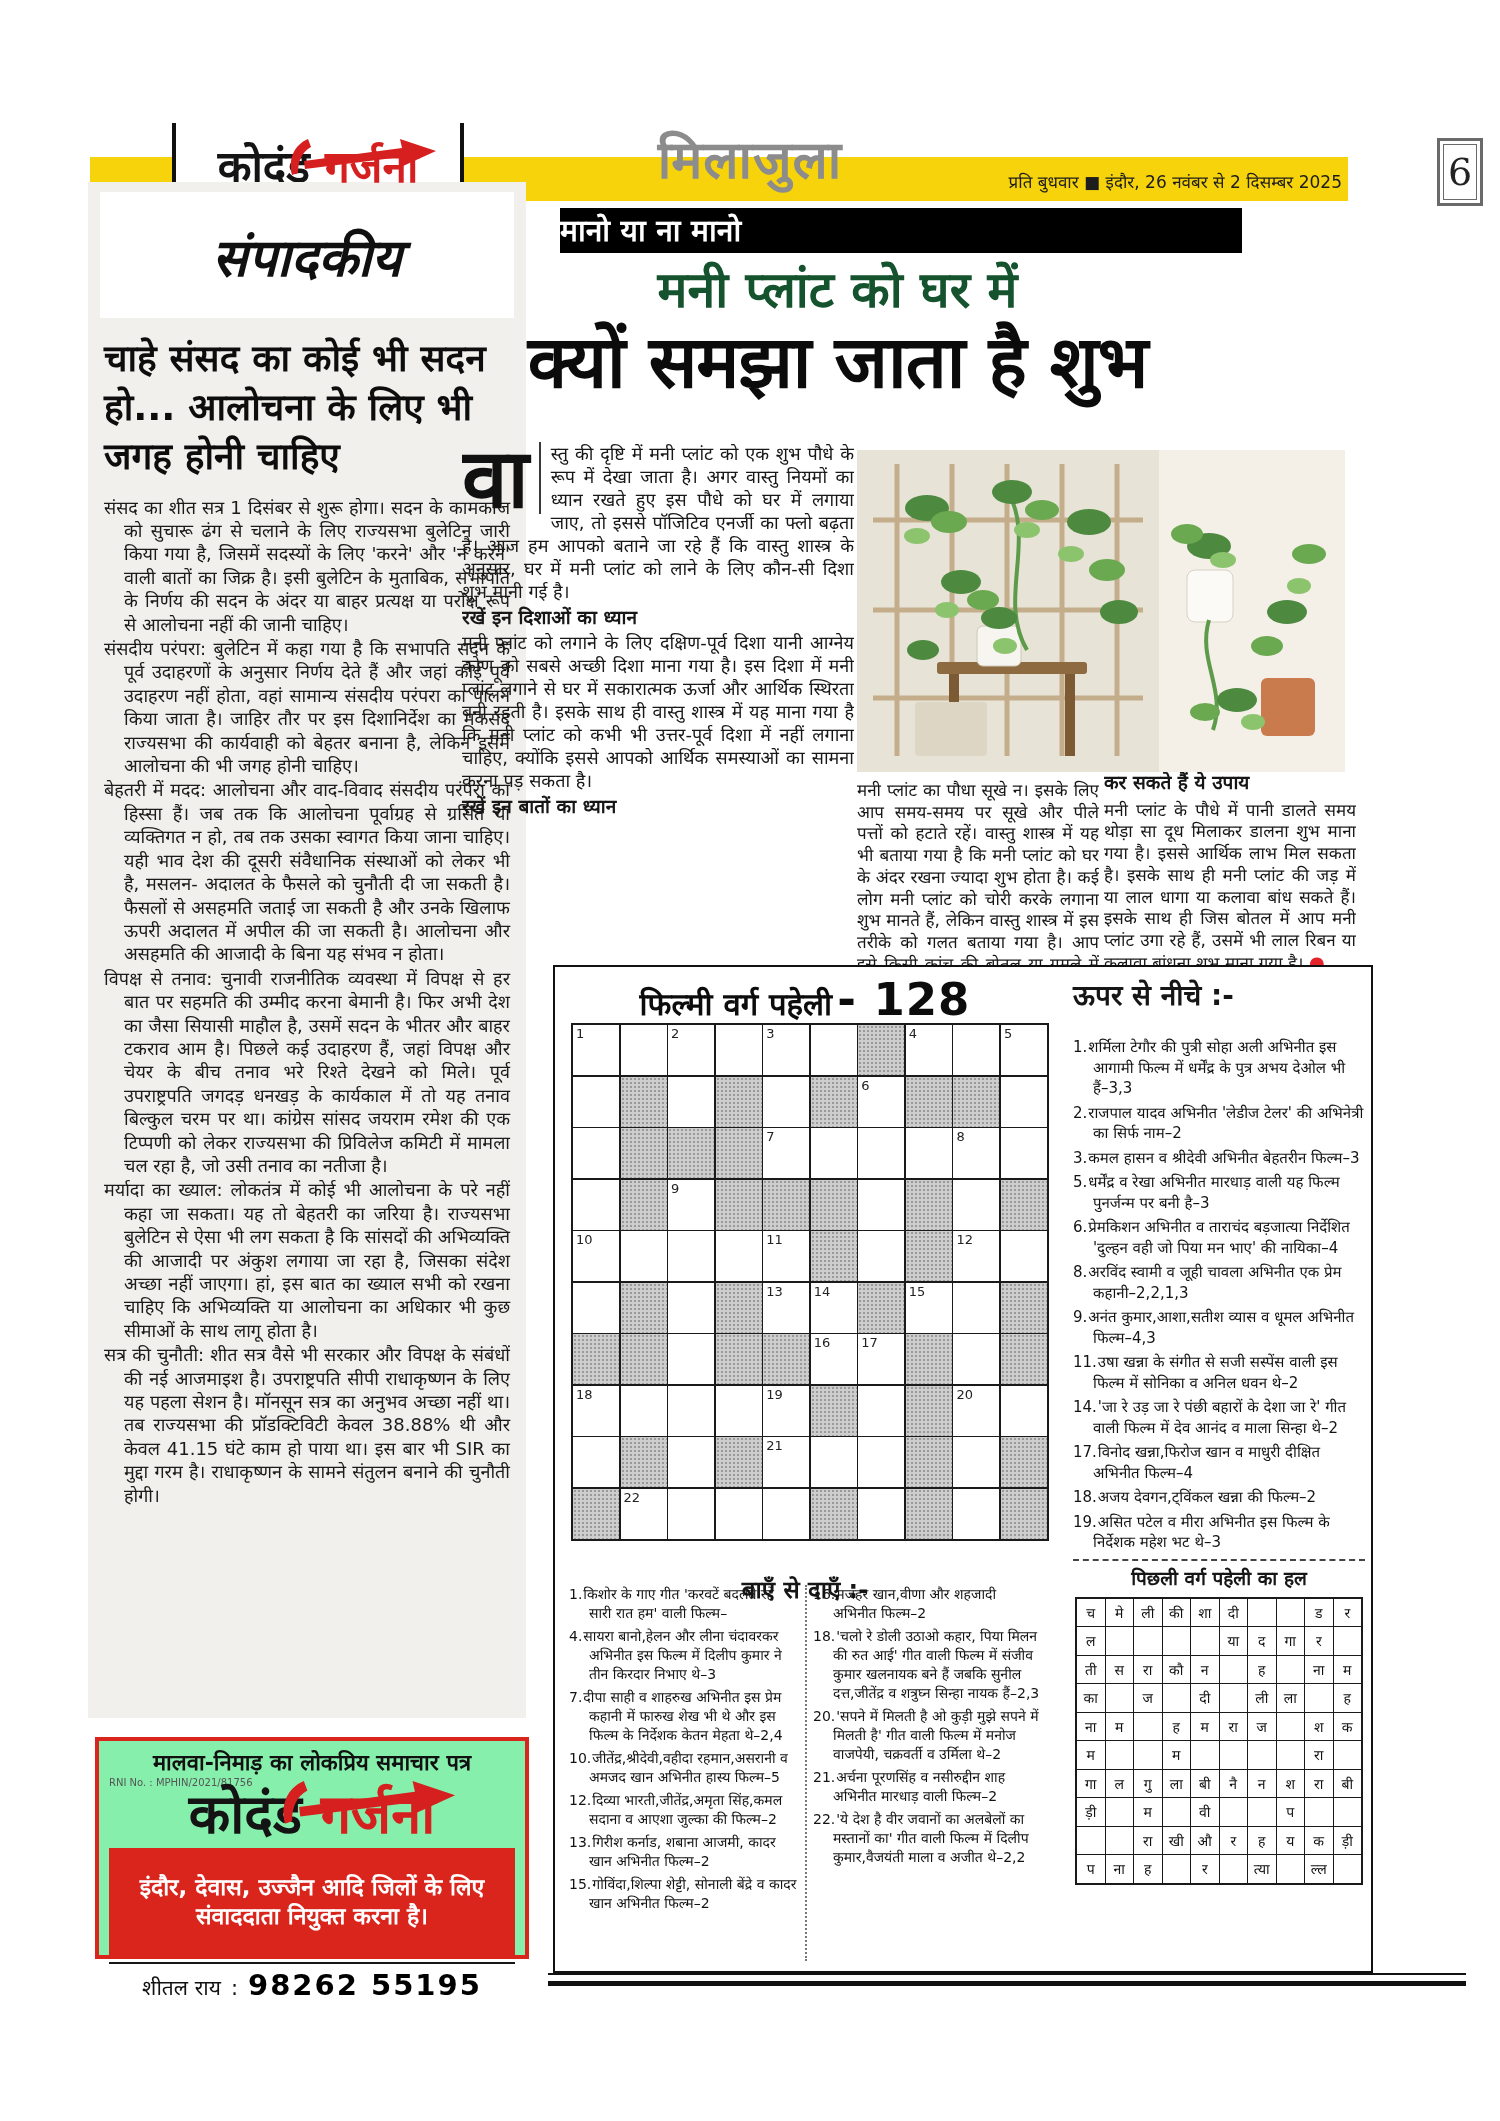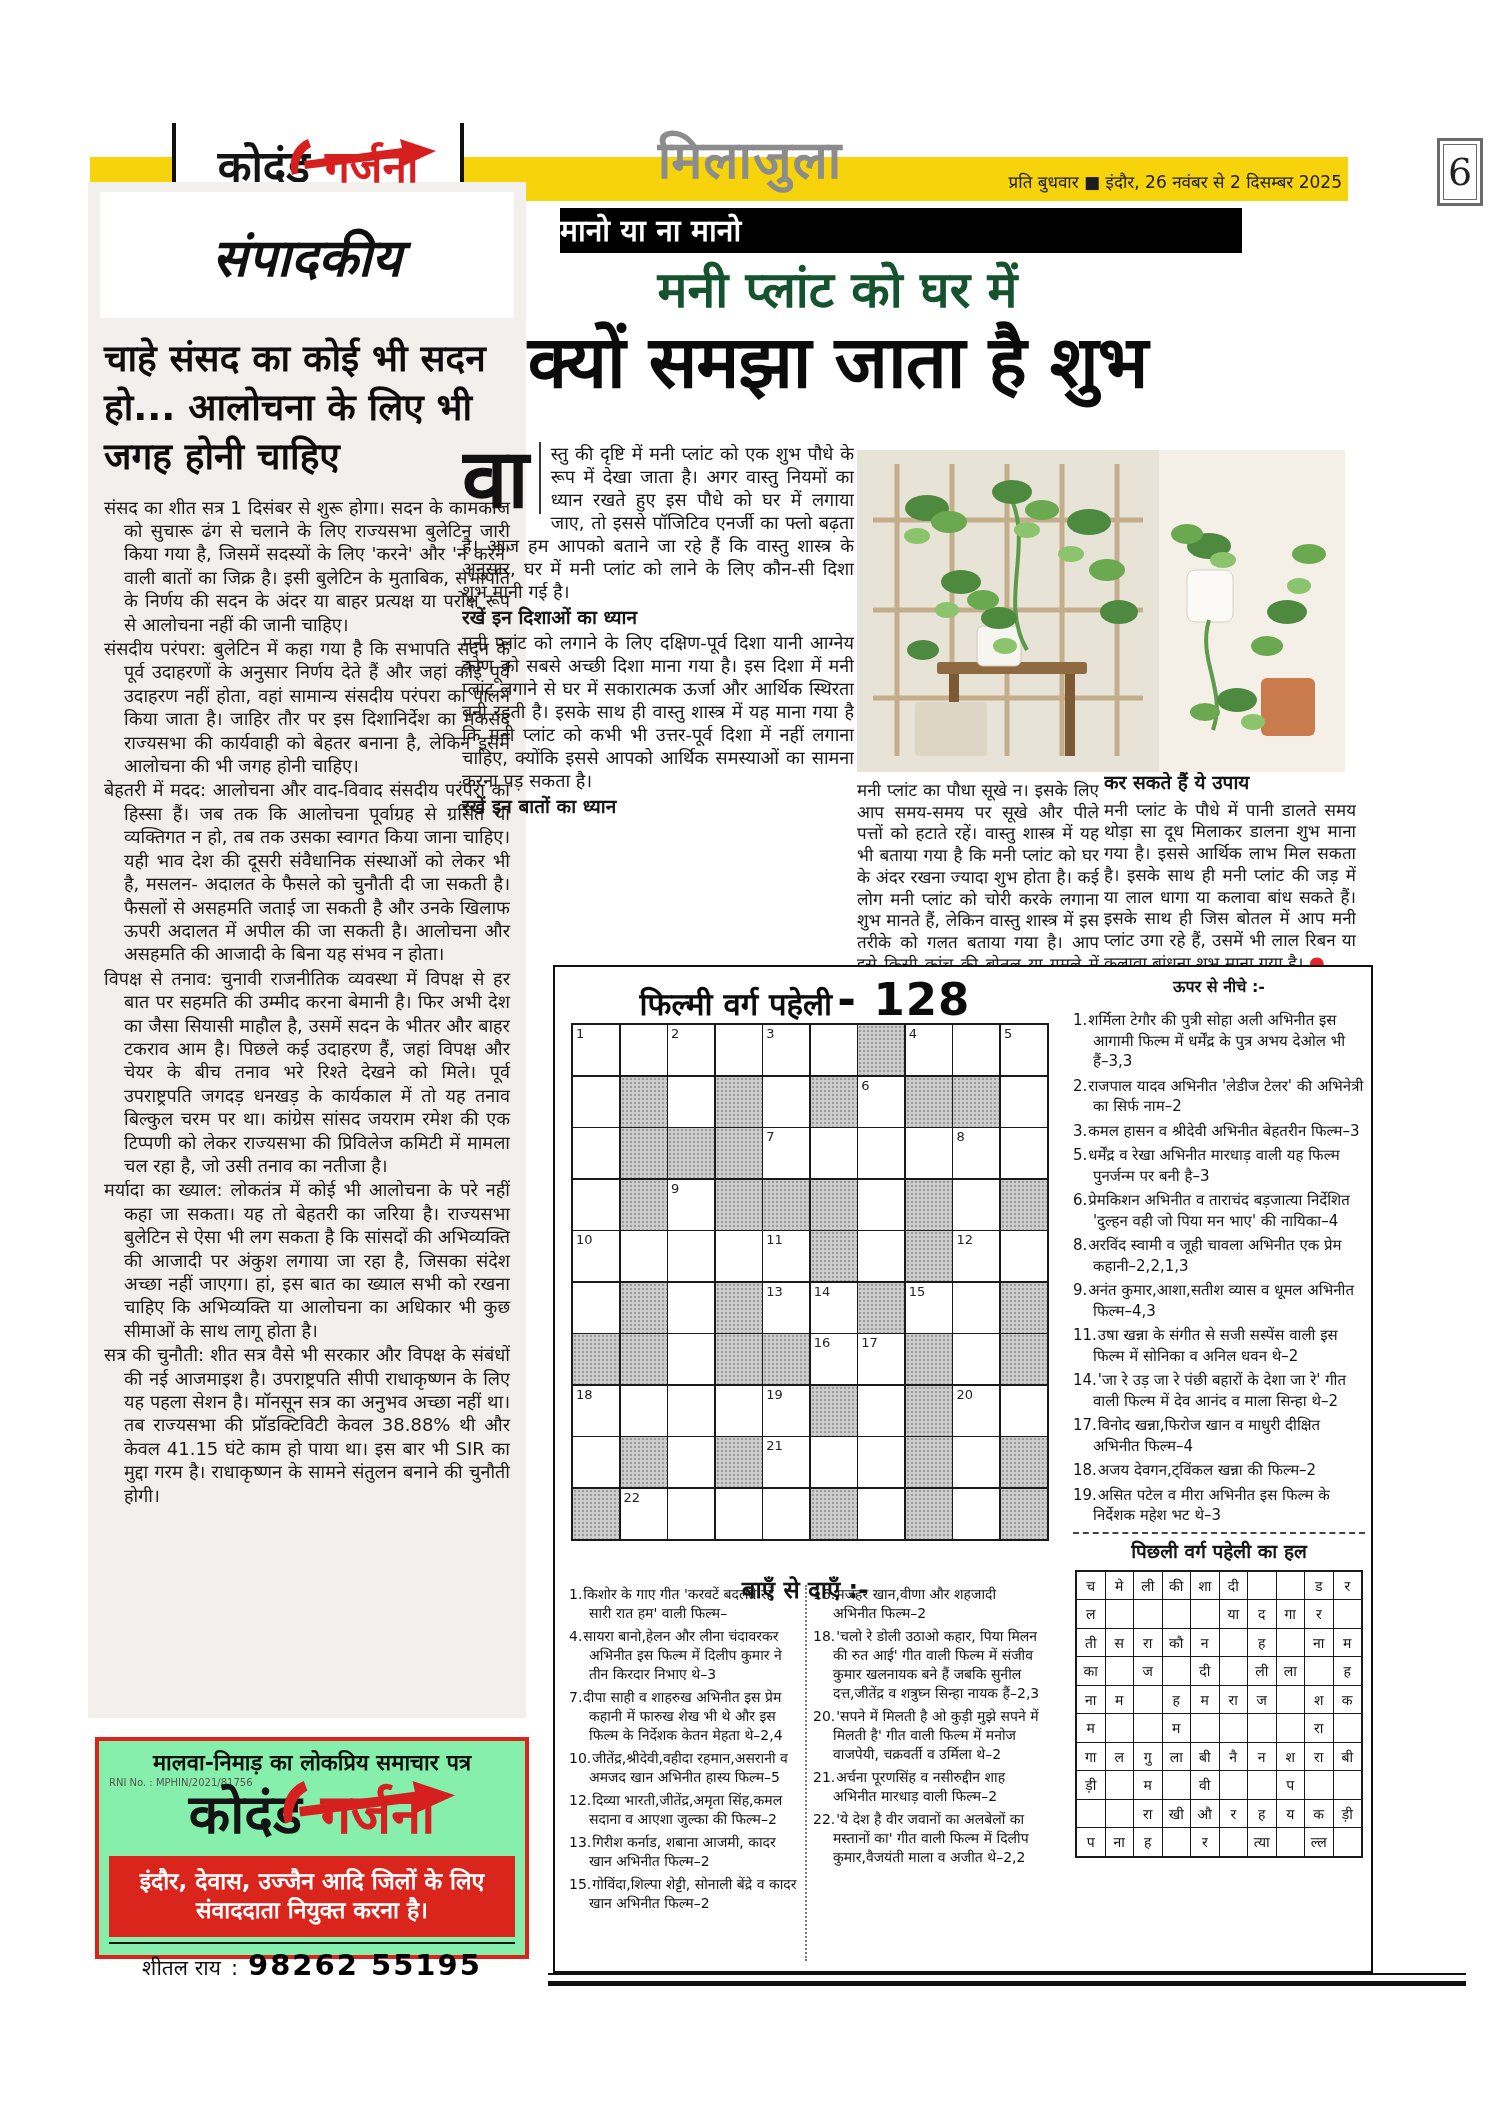--- a/index.html
+++ b/index.html
@@ -33,21 +33,21 @@
   .epara{padding-left:20px;text-indent:-20px;margin-bottom:1px;}
 
   
   .adbox{position:absolute;left:95px;top:1737px;width:434px;height:222px;border:4px solid #da251d;background:#86efac;
     padding:5px 10px 4px 10px;text-align:center;}
   .ad-tagline{font-size:22px;font-weight:bold;color:#111;}
   .ad-rni{font-size:10px;color:#555;text-align:left;margin-top:1px;}
   .ad-logo-wrap{margin-top:0;}
   .ad-logo-wrap .logo{font-size:54px;display:inline-block;}
   .ad-logo-wrap svg.arrow{width:190px;height:52px;right:-30px;top:-14px;}
-  .ad-offer{margin-top:14px;background:#da251d;color:#fff;font-weight:bold;font-size:23px;line-height:1.28;padding:11px 6px;}
+  .ad-offer{margin-top:6px;background:#da251d;color:#fff;font-weight:bold;font-size:23px;line-height:1.28;padding:25px 6px;}
   .ad-contact{margin-top:5px;border-top:2px solid #161616;padding-top:4px;display:flex;justify-content:center;align-items:baseline;gap:10px;}
   .ad-name{font-size:21px;color:#111;}
   .ad-sep{font-size:21px;}
   .ad-phone{font-size:29px;font-weight:bold;letter-spacing:2px;color:#000;}
 
   
   .kicker{position:absolute;left:560px;top:208px;width:682px;height:45px;background:#000000;color:#fff;
     font-weight:bold;font-size:30px;text-align:left;line-height:45px;}
   .headline1{position:absolute;left:430px;top:254px;width:815px;text-align:center;font-size:50px;font-weight:bold;color:#14532d;}
   .headline2{position:absolute;left:430px;top:310px;width:815px;text-align:center;font-size:72px;font-weight:bold;color:#0b0b0b;letter-spacing:-1px;}
@@ -75,21 +75,21 @@
   .pcell{background:#fff;position:relative;}
   .pcell .pnum{position:absolute;left:3px;top:1px;font-size:13px;color:#222;}
   .sh{background-color:#cdcdcd;background-image:radial-gradient(#9a9a9a 1px,rgba(0,0,0,0) 1.2px);background-size:4px 4px;}
   .across-header{position:absolute;left:0;top:605px;width:500px;text-align:center;font-size:24px;font-weight:bold;}
   .across-cols{position:absolute;left:10px;top:618px;width:494px;height:376px;display:flex;overflow:hidden;}
   .ac-col{width:238px;padding:0 4px;}
   .ac-div{width:0;border-left:2px dotted #777;margin:0 2px;}
   .clue{font-size:14px;line-height:19px;margin-bottom:4px;padding-left:20px;text-indent:-20px;text-align:left;color:#131313;}
   .cnum{margin-right:1px;}
   .ppane{position:absolute;left:512px;top:0;width:302px;height:100%;overflow:hidden;padding:8px 4px 0 6px;}
-  .down-header{text-align:center;font-size:16px;font-weight:bold;margin-bottom:13px;}
+  .down-header{font-size:28px;font-weight:bold;margin-bottom:24px;}
   #down-clues .clue{font-size:15px;line-height:20.5px;margin-bottom:4px;}
   .sol-sep{border-top:2.5px dashed #444;margin:6px 0 4px 0;}
   .sol-header{text-align:center;font-size:19px;font-weight:bold;margin-bottom:6px;}
   #solution-grid{width:288px;height:288px;margin:0 auto;display:grid;
     grid-template-columns:repeat(10,1fr);grid-template-rows:repeat(10,1fr);gap:1px;background:#1a1a1a;border:2.5px solid #1a1a1a;}
   .scell{background:#fff;display:flex;align-items:center;justify-content:center;font-size:14px;color:#111;}
   .bottom-rule{position:absolute;left:548px;top:1981px;width:918px;height:5px;background:#111;}
   .bottom-rule-thin{position:absolute;left:548px;top:1973px;width:918px;height:1.5px;background:#111;}
 </style>
 </head>

